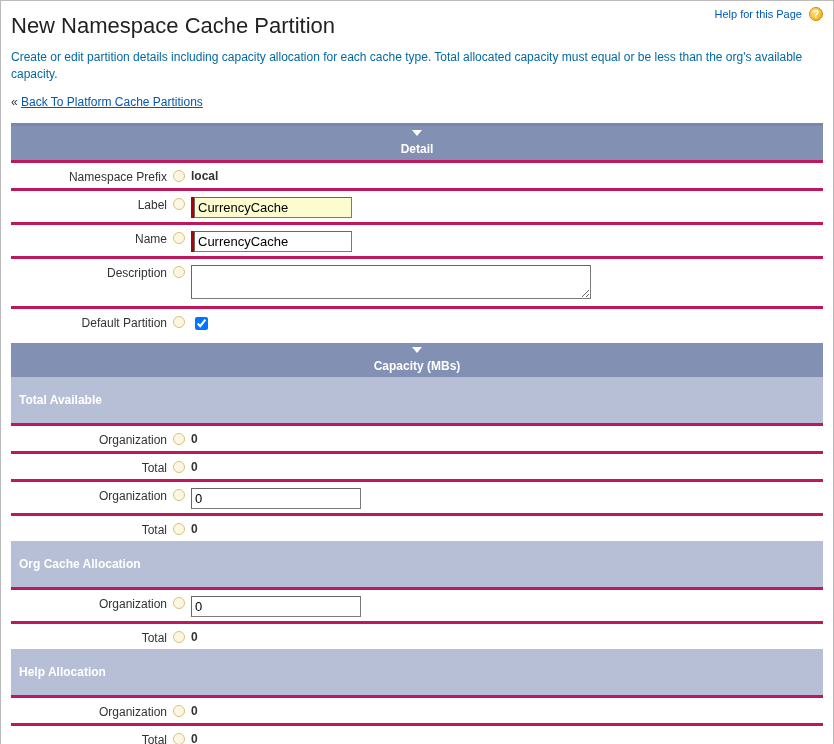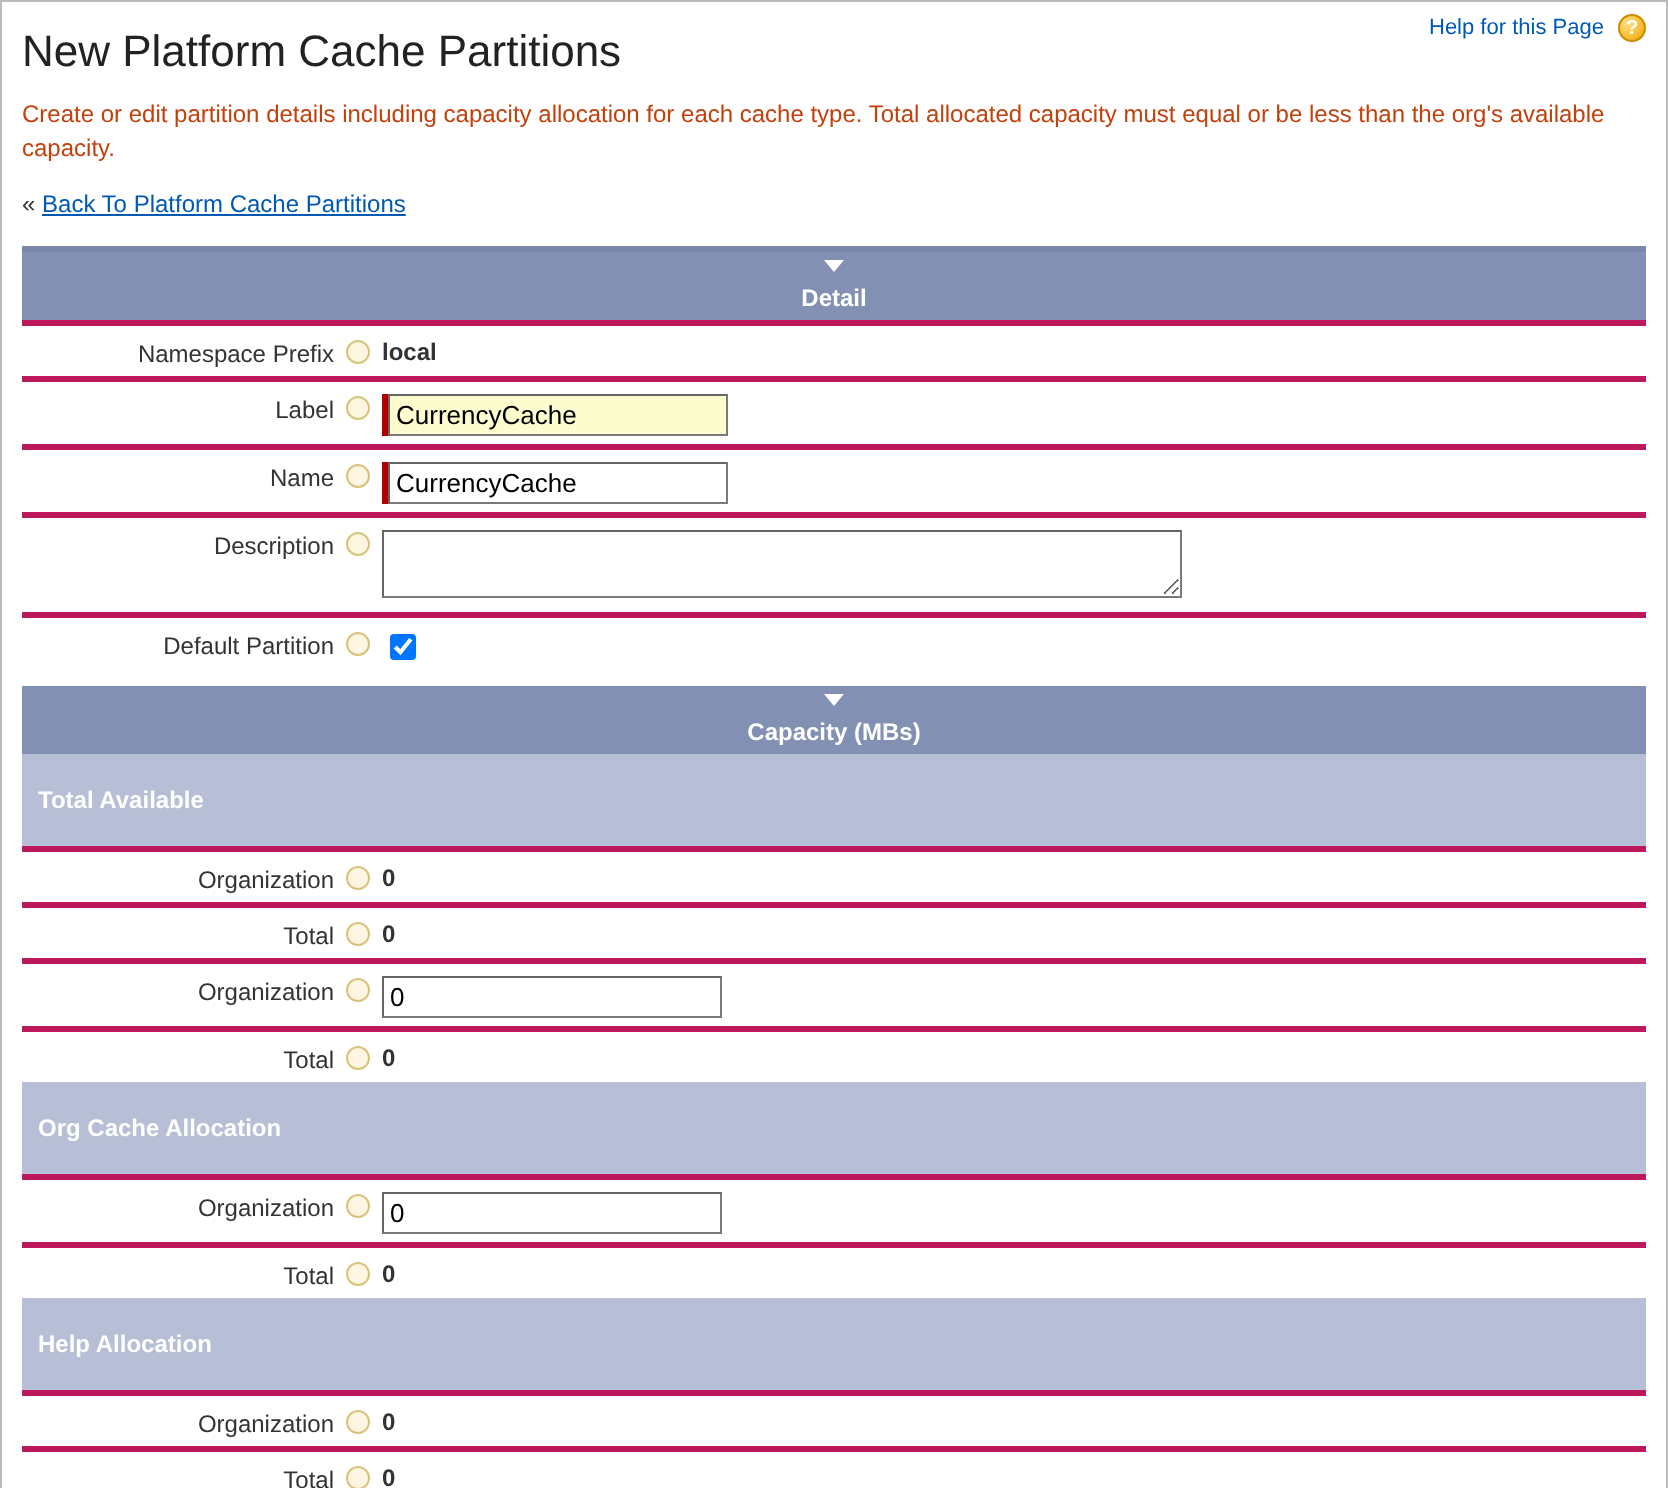--- a/index.html
+++ b/index.html
@@ -43,21 +43,21 @@
     vertical-align: middle;
   }
   h1.page-title {
     font-size: 22px;
     font-weight: normal;
     margin: 4px 0 10px 0;
     color: #222;
   }
   .intro {
     font-size: 12px;
-    color: #c2410c;
+    color: #0369a1;
     margin-bottom: 12px;
     line-height: 1.4;
   }
   .back-link-row {
     margin: 6px 0 14px 0;
     font-size: 12px;
   }
   .back-link-row a {
     color: #0059b3;
     text-decoration: underline;
@@ -127,21 +127,21 @@
     width: 3px;
     background: #b00000;
     align-self: stretch;
     margin-right: 0;
   }
   .input-wrap {
     display: flex;
     align-items: stretch;
   }
   input[type="text"].txt {
-    width: 170px;
+    width: 158px;
     font-size: 13px;
     padding: 2px 3px;
     border: 1px solid #7a7a7a;
     border-top-color: #666;
     border-left-color: #666;
     font-family: Arial, Helvetica, sans-serif;
   }
   input[type="text"].txt.hl {
     background: #fdfccf;
   }
@@ -176,21 +176,21 @@
 </head>
 <body>
 
 <div class="page">
 
   <div class="help-link-area">
     <a href="#">Help for this Page</a>
     <span class="help-icon">?</span>
   </div>
 
-  <h1 class="page-title">New Platform Cache Partitions</h1>
+  <h1 class="page-title">New Namespace Cache Partition</h1>
 
   <div class="intro">Create or edit partition details including capacity allocation for each cache type. Total allocated capacity must equal or be less than the org's available capacity.</div>
 
   <div class="back-link-row">
     <span>« </span><a href="#">Back To Platform Cache Partitions</a>
   </div>
 
   <div class="panel">
 
     <div class="section-header">

